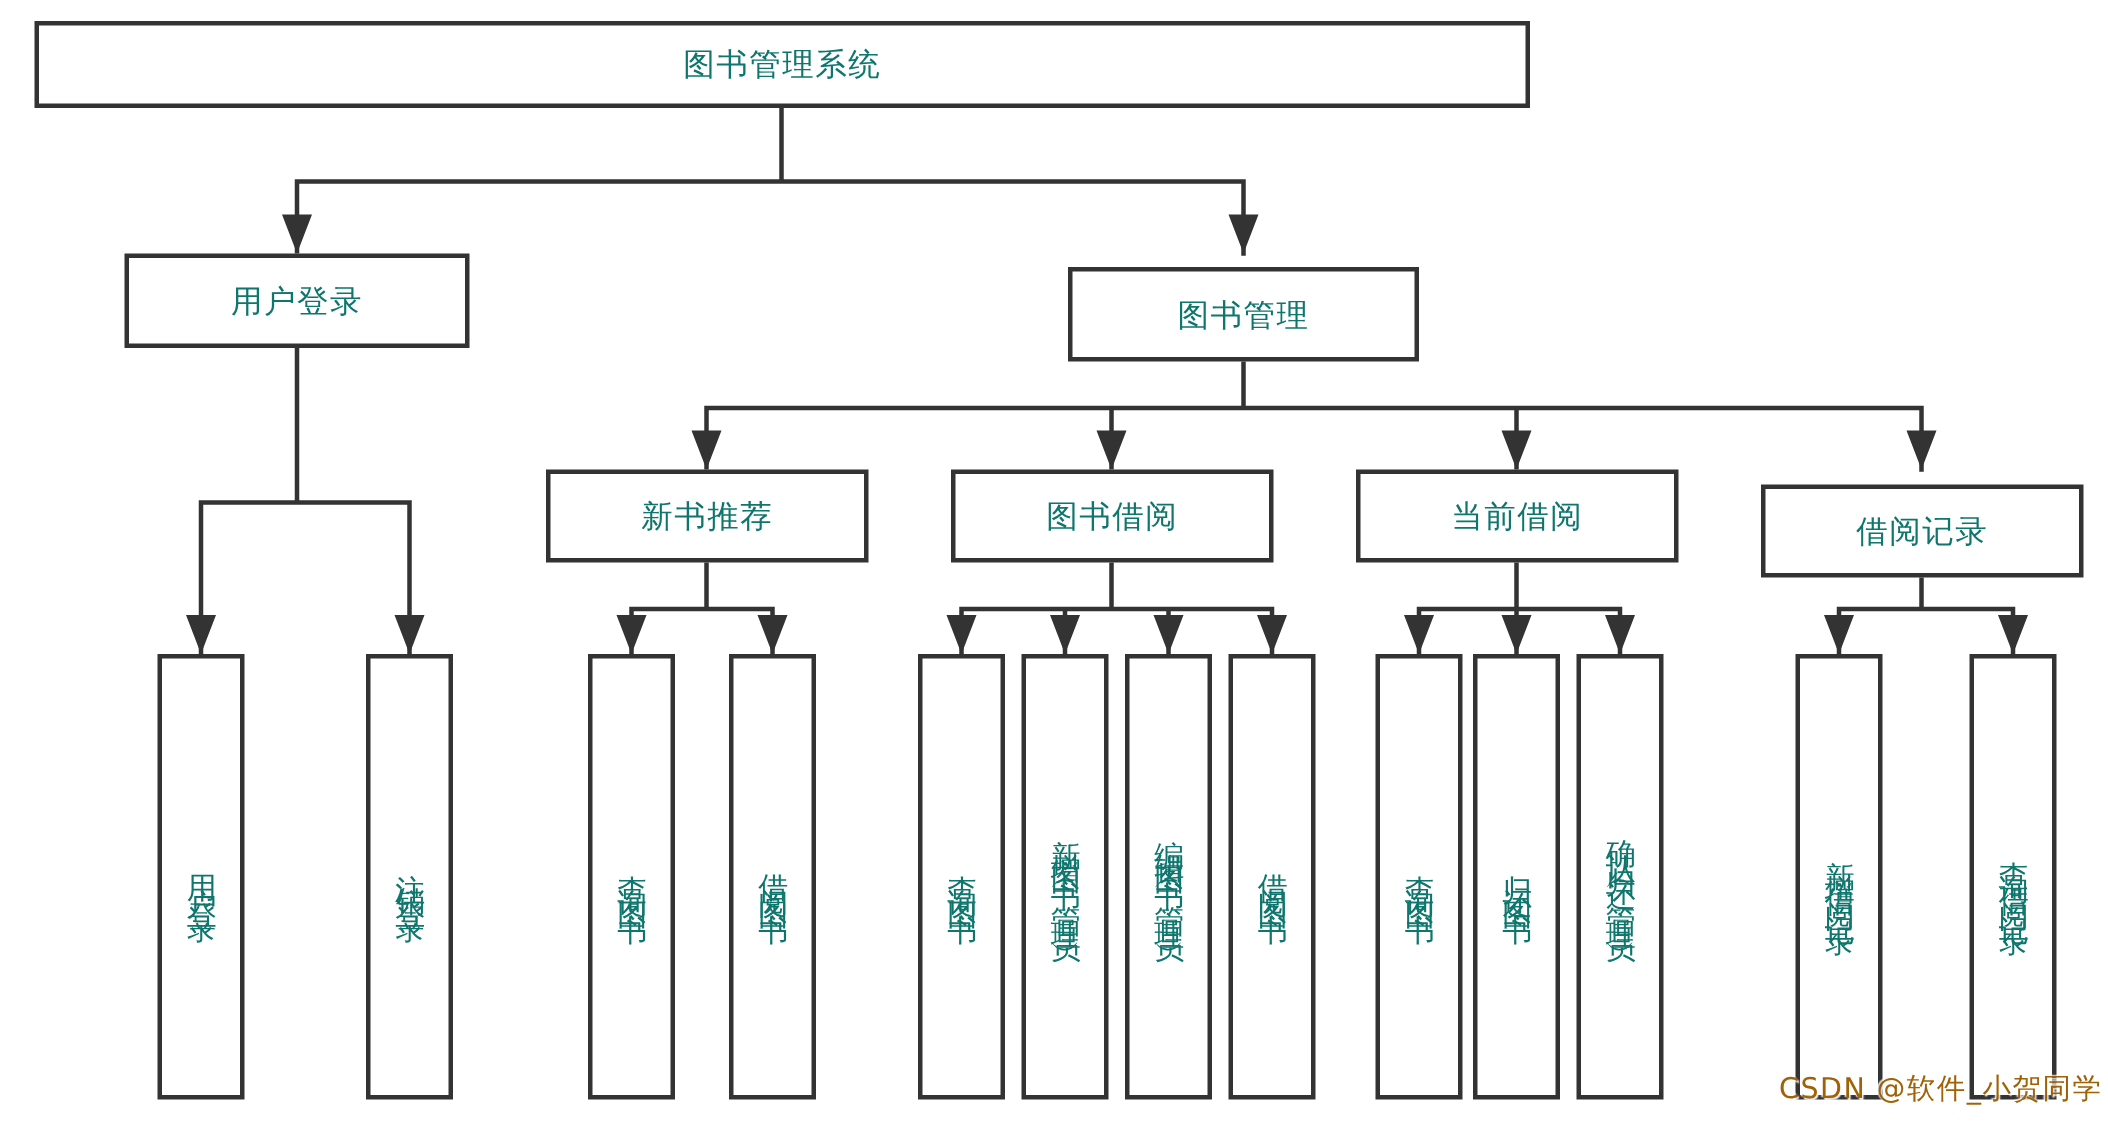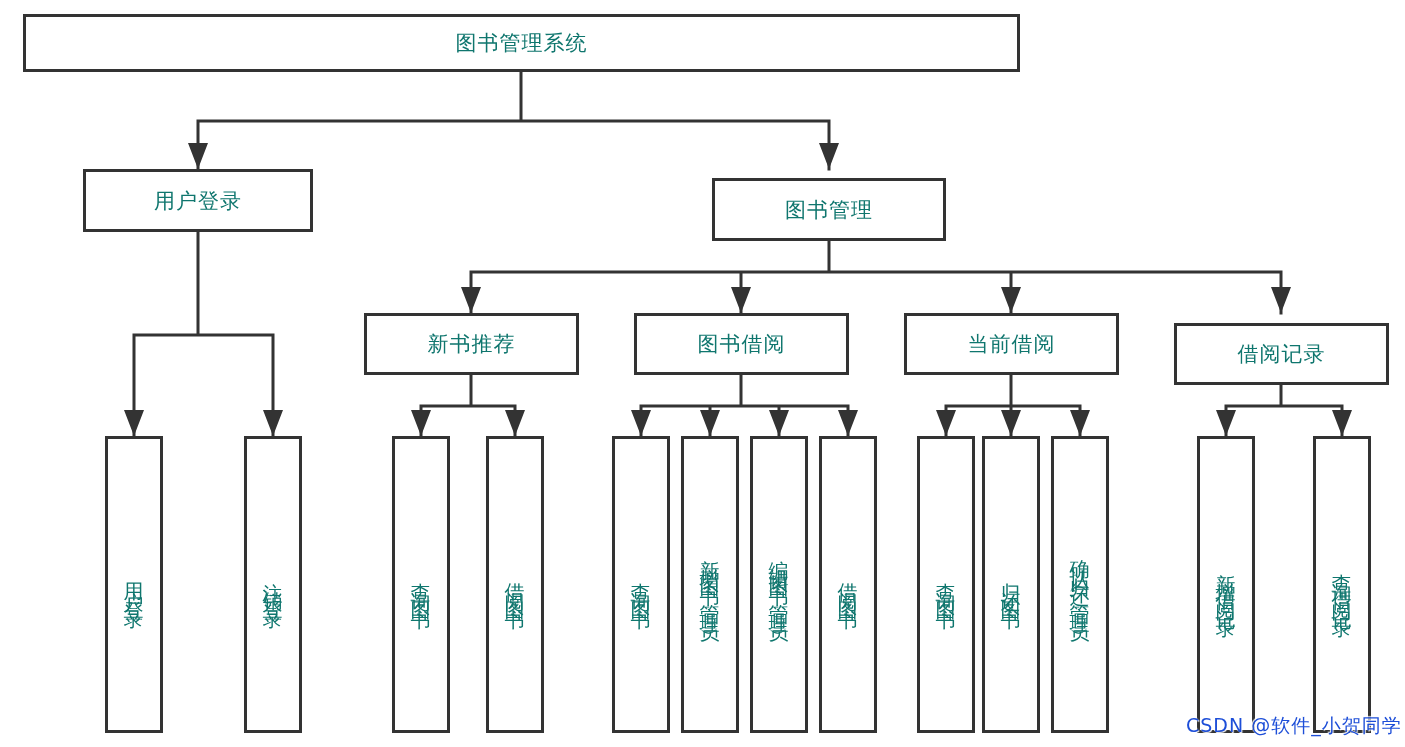--- a/index.html
+++ b/index.html
@@ -35,21 +35,21 @@
     text-orientation: mixed;
     letter-spacing: 9px;
     line-height: 1;
   }
   #watermark {
     position: absolute;
     left: 1186px;
     top: 713px;
     z-index: 3;
     font-size: 19px;
-    color: #1d4ed8;
+    color: #a16207;
     letter-spacing: 1px;
     text-shadow: 1px 1px 1px #ffffff, -1px -1px 1px #ffffff;
     white-space: nowrap;
   }
 </style>
 </head>
 <body>
 
 <div id="canvas">
 

